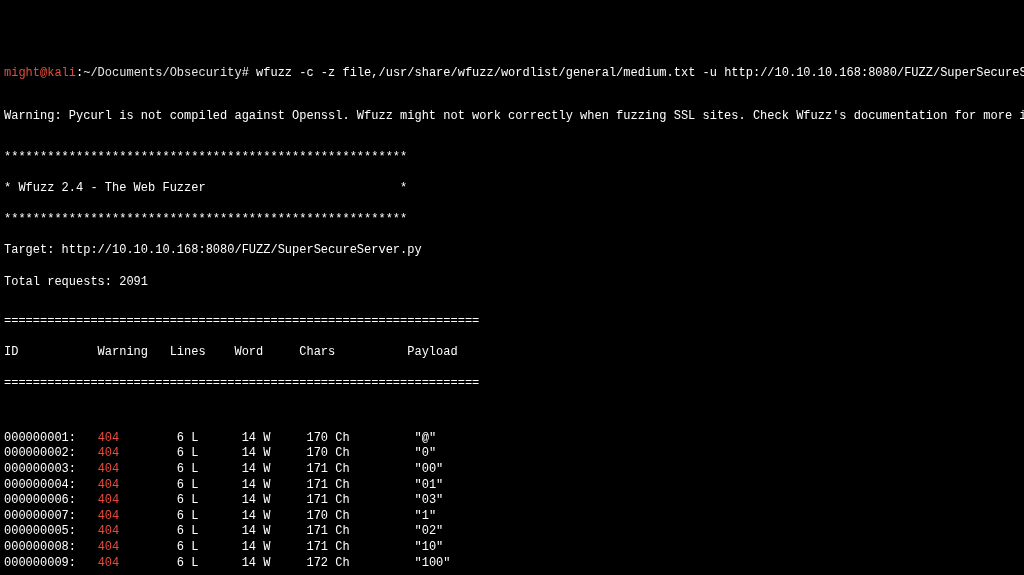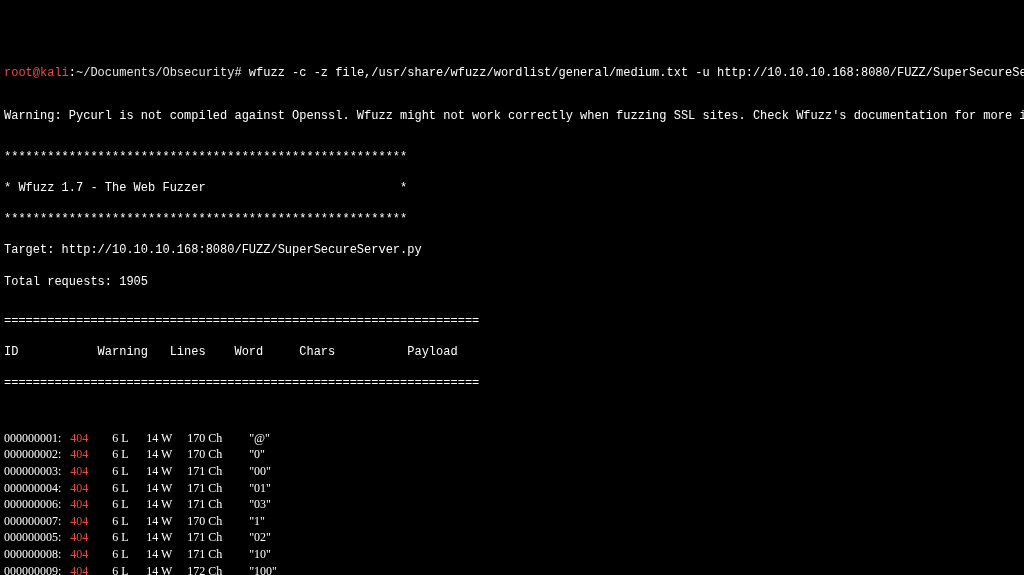--- a/index.html
+++ b/index.html
@@ -22,34 +22,34 @@
     .red { color: #e74c3c; }
     .blue { color: #e5e5e5; }
     .white { color: #fff; }
     .prompt-line { margin-bottom: 3px; }
     .warning { margin-top: 8px; margin-bottom: 8px; }
     .stars { margin-top: 2px; }
     .header-info { }
     .separator { margin-top: 8px; }
     .table-header { }
     .row { }
-    .row span { display: inline-block; font-family: Liberation Serif, serif; }
+    .row span { display: inline-block; }
   </style>
 </head>
 <body>
 
 
 
-<div class="prompt-line"><span class="red">root@kali</span><span class="white">:</span><span class="blue">~/Documents/Obsecurity</span><span class="white">#</span><span class="white"> wfuzz -c -z file,/usr/share/wfuzz/wordlist/general/medium.txt -u http://10.10.10.168:8080/FUZZ/SuperSecureServer.py</span></div>
+<div class="prompt-line"><span class="red">might@kali</span><span class="white">:</span><span class="blue">~/Documents/Obsecurity</span><span class="white">#</span><span class="white"> wfuzz -c -z file,/usr/share/wfuzz/wordlist/general/medium.txt -u http://10.10.10.168:8080/FUZZ/SuperSecureServer.py</span></div>
 <div class="warning">Warning: Pycurl is not compiled against Openssl. Wfuzz might not work correctly when fuzzing SSL sites. Check Wfuzz's documentation for more information.</div>
 <div class="stars">********************************************************</div>
-<div>* Wfuzz 1.7 - The Web Fuzzer                           *</div>
+<div>* Wfuzz 2.4 - The Web Fuzzer                           *</div>
 <div>********************************************************</div>
 <div class="header-info">Target: http://10.10.10.168:8080/FUZZ/SuperSecureServer.py</div>
-<div>Total requests: 1905</div>
+<div>Total requests: 2091</div>
 <div class="separator">==================================================================</div>
 <div class="table-header">ID           Warning   Lines    Word     Chars          Payload</div>
 <div>==================================================================</div>
 <div style="height:8px"></div>
 <div id="rows"><div class="row"><span>000000001:   </span><span class="red">404        </span><span>6 L      </span><span>14 W     </span><span>170 Ch         </span><span>"@"</span></div><div class="row"><span>000000002:   </span><span class="red">404        </span><span>6 L      </span><span>14 W     </span><span>170 Ch         </span><span>"0"</span></div><div class="row"><span>000000003:   </span><span class="red">404        </span><span>6 L      </span><span>14 W     </span><span>171 Ch         </span><span>"00"</span></div><div class="row"><span>000000004:   </span><span class="red">404        </span><span>6 L      </span><span>14 W     </span><span>171 Ch         </span><span>"01"</span></div><div class="row"><span>000000006:   </span><span class="red">404        </span><span>6 L      </span><span>14 W     </span><span>171 Ch         </span><span>"03"</span></div><div class="row"><span>000000007:   </span><span class="red">404        </span><span>6 L      </span><span>14 W     </span><span>170 Ch         </span><span>"1"</span></div><div class="row"><span>000000005:   </span><span class="red">404        </span><span>6 L      </span><span>14 W     </span><span>171 Ch         </span><span>"02"</span></div><div class="row"><span>000000008:   </span><span class="red">404        </span><span>6 L      </span><span>14 W     </span><span>171 Ch         </span><span>"10"</span></div><div class="row"><span>000000009:   </span><span class="red">404        </span><span>6 L      </span><span>14 W     </span><span>172 Ch         </span><span>"100"</span></div></div>
 
 
 
 
 </body></html>

